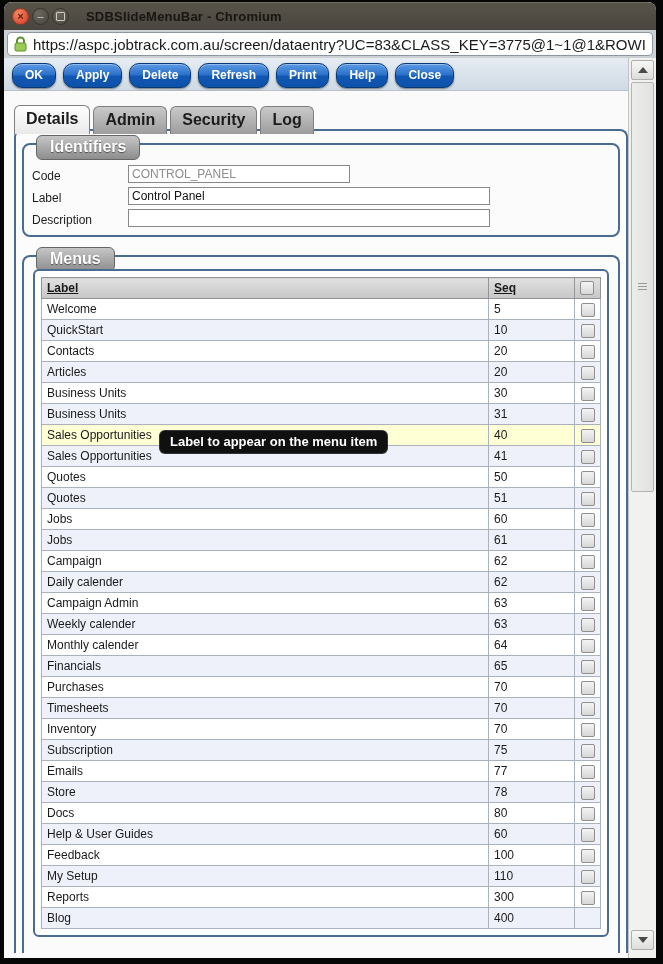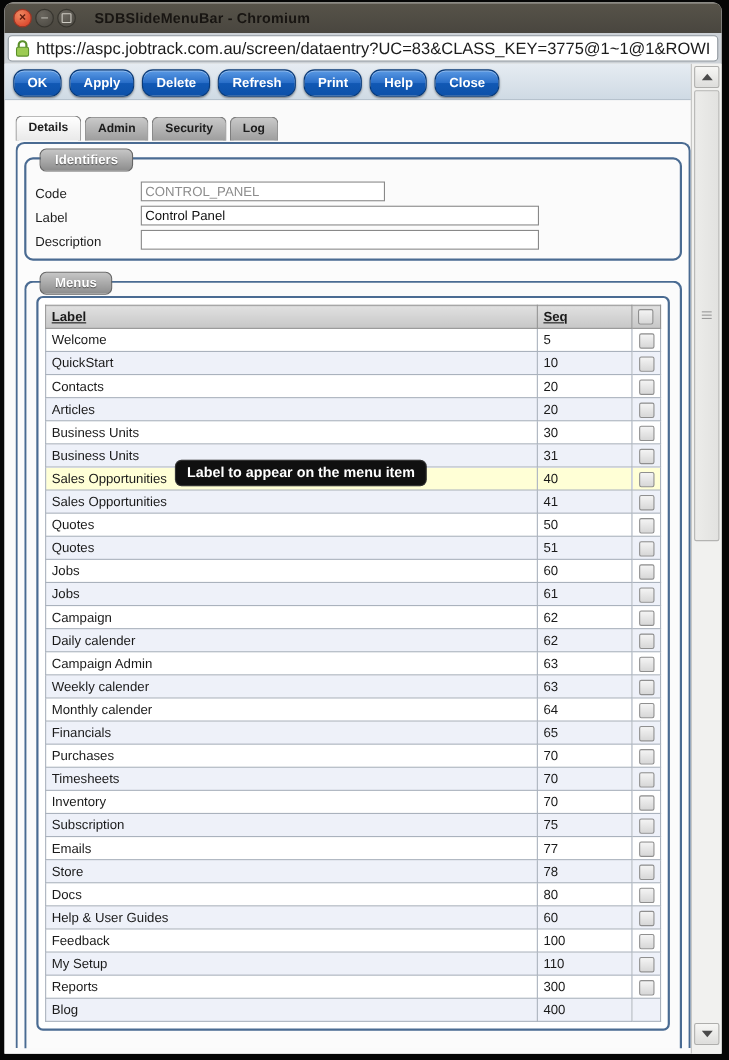--- a/index.html
+++ b/index.html
@@ -45,38 +45,38 @@
     background:linear-gradient(#5b9ae4 0%,#2a6fc9 48%,#1158b4 52%,#0d51a9 100%);
     border:1px solid #093a78;border-radius:10px;color:#fff;font-weight:bold;font-size:12px;
     box-shadow:0 1px 2px rgba(0,0,0,.45), inset 0 1px 0 rgba(255,255,255,.35);
     cursor:pointer;
   }
   
   .tabs-row{margin:14px 0 0 10px;height:25px;position:relative;z-index:2;}
   .tab{
     display:inline-block;padding:4px 11px 5px;margin-right:3px;
     border:1px solid #7e7e7e;border-bottom:none;border-radius:6px 6px 0 0;
-    font-size:11px;font-weight:bold;color:#1c1c1c;cursor:pointer;
+    font-size:16px;font-weight:bold;color:#1c1c1c;cursor:pointer;
     background:linear-gradient(#c9c9c9,#9d9d9d);vertical-align:bottom;
   }
   .tab.active{background:linear-gradient(#ffffff,#e9e9e9);padding-bottom:6px;}
   
   .tab-panel{
     margin:-1px 8px 0 10px;border:2px solid #4a6b92;border-bottom:none;
     border-radius:8px 8px 0 0;background:#fcfcfc;height:824px;
     box-sizing:border-box;padding:9px 0 0 0;overflow:hidden;position:relative;z-index:1;
   }
   .fieldset{
     border:2px solid #4a6b92;border-radius:8px;margin:3px 6px 0;
     position:relative;box-sizing:border-box;background:#fbfbfb;
   }
   .fieldset .legend{
     position:absolute;top:-10px;left:12px;padding:2px 13px 3px;
     background:linear-gradient(#c6c6c6,#8d8d8d);border:1px solid #666;
-    border-radius:6px;color:#fff;font-weight:bold;font-size:12px;
+    border-radius:6px;color:#fff;font-weight:bold;font-size:16px;
     text-shadow:0 1px 1px #4e4e4e;
   }
   .fieldset.identifiers{padding:16px 8px 8px;}
   .field-row{height:22px;display:flex;align-items:flex-end;}
   .field-label{width:96px;font-size:12px;color:#1d1d1d;flex:0 0 auto;}
   .field-input{
     height:18px;border:1px solid #898989;font-size:12px;padding:0 3px;
     font-family:"Liberation Sans",sans-serif;box-sizing:border-box;background:#fff;color:#111;
   }
   .field-input.code{width:222px;color:#8d8d8d;}
@@ -102,21 +102,21 @@
   .menu-table col.c-cb{width:26px;}
   .menu-table tbody tr:nth-child(even) td{background:#eef1f9;}
   .menu-table tbody tr.hl td{background:#ffffd6;}
   .cb{
     display:inline-block;width:12px;height:12px;border:1px solid #8f8f8f;border-radius:2px;
     background:linear-gradient(#f4f4f4,#d7d7d7);vertical-align:middle;
   }
   .cb-cell{text-align:center;}
   
   .tooltip{
-    position:absolute;left:124px;top:147px;background:#101010;color:#fff;
+    position:absolute;left:124px;top:159px;background:#101010;color:#fff;
     font-size:13px;font-weight:600;padding:4px 11px 5px;border-radius:6px;
     white-space:nowrap;box-shadow:0 0 0 1px rgba(255,255,255,.15) inset;z-index:5;
   }
   
   .scrollbar{
     position:absolute;right:0;top:0;bottom:0;width:28px;background:#f1f1ef;
     border-left:1px solid #c2c2c0;box-sizing:border-box;
   }
   .sb-btn{
     position:absolute;left:2px;right:2px;height:20px;

